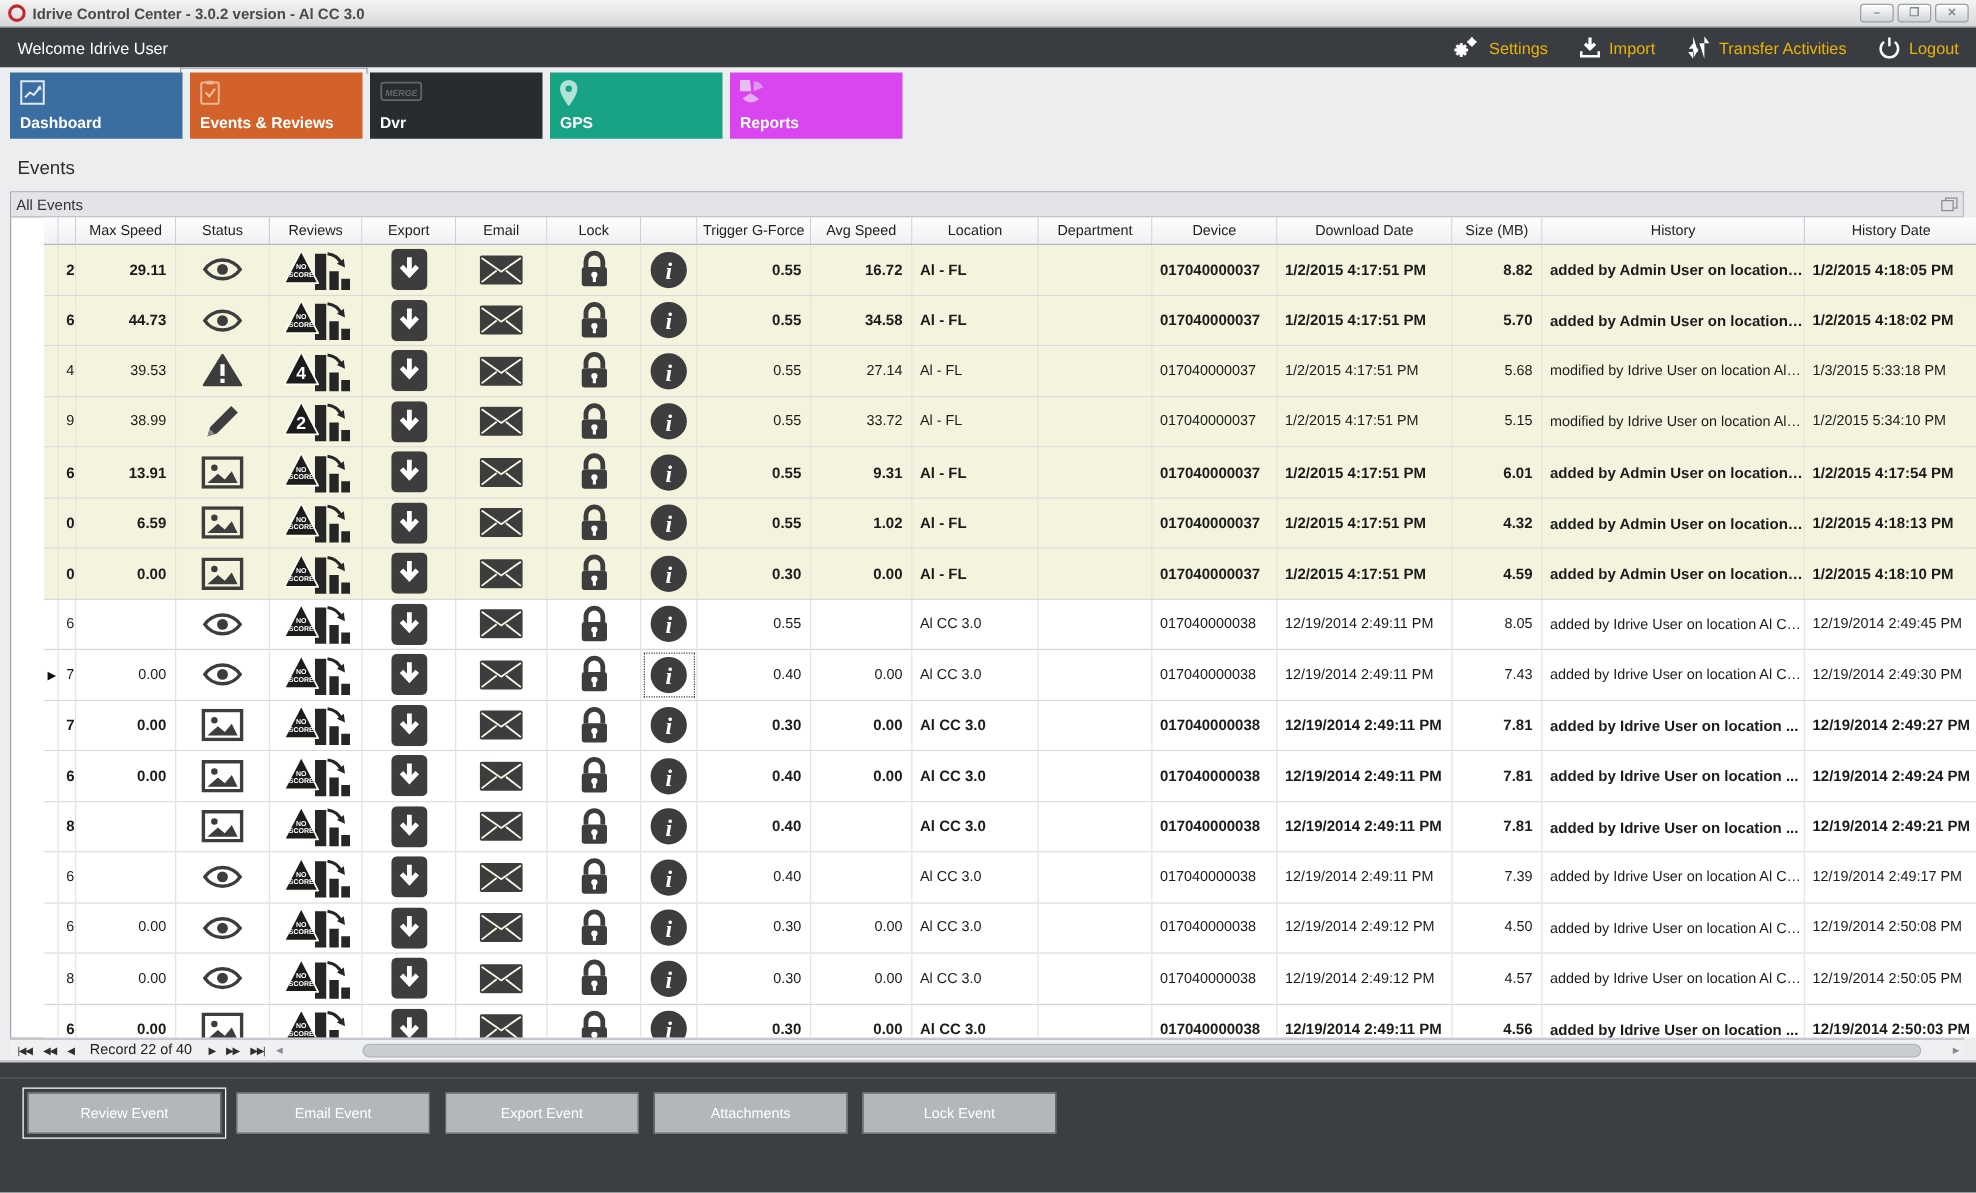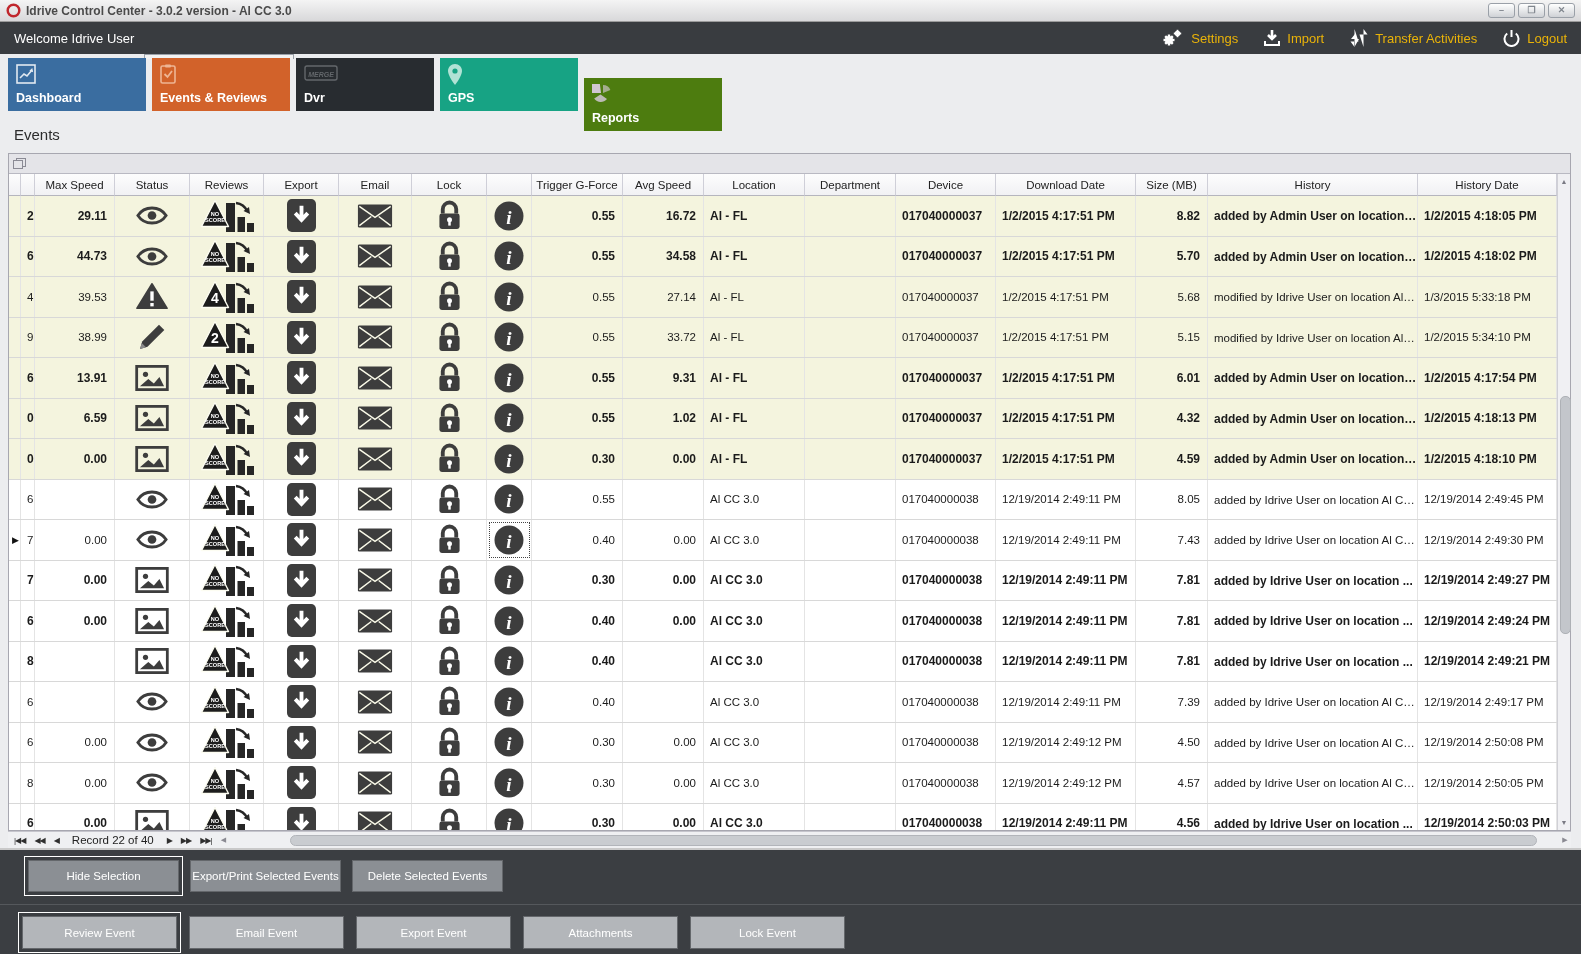--- a/index.html
+++ b/index.html
@@ -28,35 +28,35 @@
   .tab{ width:138px; height:53px; color:#fff; position:relative; padding:6px 8px; }
   .tab .tab-label{ position:absolute; left:8px; bottom:6px; font-size:12.5px; font-weight:bold; }
   .tab svg{ display:block; opacity:.85;}
   .tab-notch{ position:absolute; top:0px; left:144px; width:150px; height:5px;
     background:#f2f2f2; border:1px solid #9aa0a8; border-bottom:none; }
   .tab-dashboard{ background:#3a6da0; }
   .tab-events{ background:#d2622a; }
   .tab-dvr{ background:#282c30; }
   .tab-gps{ background:#17a384; }
   .tab-fleet{ background:#178fa1; }
-  .tab-reports{ background:#4d7c0f;margin-top:20px; }
+  .tab-reports{ background:#d946ef; }
 
   .page-title{ font-size:15px; color:#2c2c2c; padding:12px 0 10px 14px; background:#ecedef;}
 
   
   .panel{ margin-left:8px; width:1563px; border:1px solid #a7a7b0; background:#fff; }
   .panel-header{ height:20px; background:#e4e4e8; border-bottom:1px solid #b9b9c2; display:flex;
     align-items:center; font-size:12px; color:#333; padding:0 4px; }
   .panel-header .ph-title{ flex:1; }
   .restore-ic{ width:13px; height:11px; position:relative; }
   .restore-ic:before, .restore-ic:after{ content:""; position:absolute; border:1px solid #8a8a94; background:#e4e4e8;}
   .restore-ic:before{ width:8px; height:7px; right:0; top:0;}
   .restore-ic:after{ width:8px; height:7px; left:0; bottom:0;}
 
-  .grid-wrap{ display:flex; }
+  .grid-wrap{ display:flex;margin-left:26px; }
   .grid{ width:1548px; }
   .grid-header{ display:flex; height:22px; }
   .gh-cell{ background:linear-gradient(#fdfdfd,#f1f1f4); border-right:1px solid #cfcfd8;
     border-bottom:1px solid #b5b5be; font-size:11.5px; color:#222; display:flex; align-items:center;
     justify-content:center; overflow:hidden; white-space:nowrap; }
   .grid-body{ height:634px; overflow:hidden; }
   .grow{ display:flex; height:40.5px; border-bottom:1px solid #d8d8d8; background:#fff; }
   .grow.hl{ background:#f4f4de; }
   .gcell{ border-right:1px solid #e4e4e4; display:flex; align-items:center; overflow:hidden;
     font-size:11.5px; color:#1b1b1b; white-space:nowrap; }
@@ -198,20 +198,21 @@
       <path d="M8.5 10.5L15 15a8 8 0 01-12.8-.4z" fill="#e9d4f5" opacity=".85"></path>
     </svg>
     <span class="tab-label">Reports</span>
   </div>
 </div>
 
 <div class="page-title">Events</div>
 
 <div class="panel">
   <div class="panel-header">
+    <span class="ph-title">All Events</span>
     <span class="restore-ic"></span>
   </div>
   <div class="grid-wrap">
     <div class="grid">
       <div class="grid-header" id="gridHeader">
           <div class="gh-cell" style="width: 12px;"></div>
           <div class="gh-cell" style="width: 14px;"></div>
           <div class="gh-cell" style="width: 80px;">Max Speed</div>
           <div class="gh-cell" style="width: 75px;">Status</div>
           <div class="gh-cell" style="width: 74px;">Reviews</div>
@@ -1379,25 +1380,20 @@
     <span class="pg-btn">▶▶|</span>
   </div>
   <div class="hs-arrow">◀</div>
   <div class="hscroll">
     <div class="hs-thumb"></div>
   </div>
   <div class="hs-arrow">▶</div>
 </div>
 
 <div class="footer">
-  <div class="foot-row1">
-    <button class="fbtn focused">Hide Selection</button>
-    <button class="fbtn">Export/Print Selected Events</button>
-    <button class="fbtn">Delete Selected  Events</button>
-  </div>
   <div class="foot-row2">
     <button class="fbtn focused">Review Event</button>
     <button class="fbtn">Email Event</button>
     <button class="fbtn">Export Event</button>
     <button class="fbtn">Attachments</button>
     <button class="fbtn">Lock Event</button>
   </div>
 </div>
 
 </body></html>

